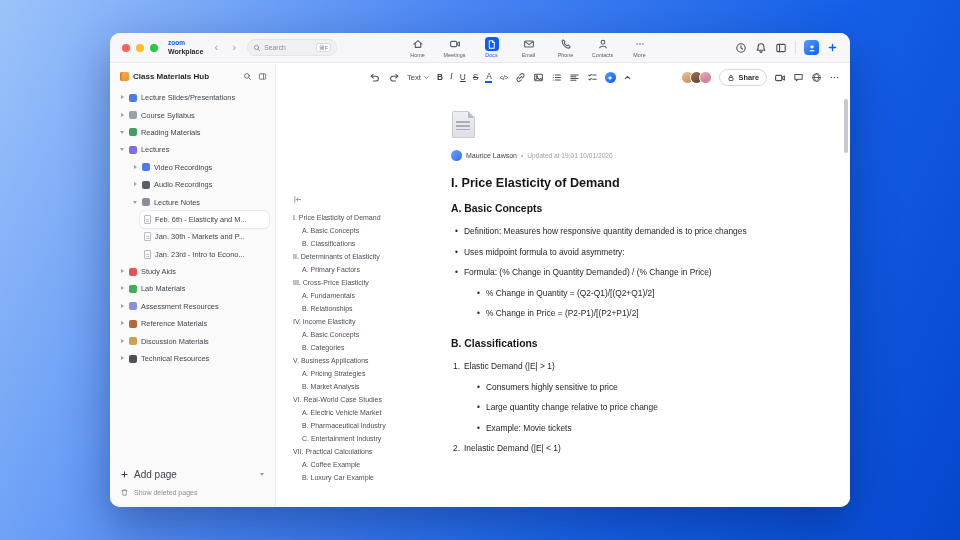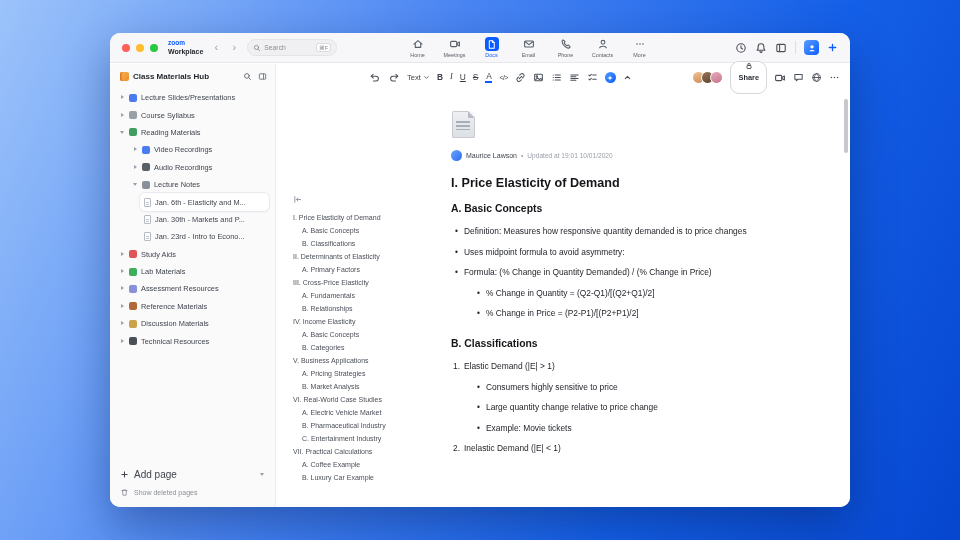--- a/index.html
+++ b/index.html
@@ -80,22 +80,22 @@
   .codeg{font-size:6.8px;color:#3a3f47;letter-spacing:-0.5px;}
   .ai{width:11px;height:11px;border-radius:50%;background:linear-gradient(135deg,#4e9bff,#0b5cff);
     display:flex;align-items:center;justify-content:center;}
   .tright{margin-left:auto;display:flex;align-items:center;gap:7px;}
   .avgroup{display:flex;align-items:center;}
   .av{width:13px;height:13px;border-radius:50%;border:1.4px solid #fff;}
   .av+.av{margin-left:-4px;}
   .av.a1{background:linear-gradient(160deg,#f0c090,#c98e5e);}
   .av.a2{background:linear-gradient(160deg,#9a7358,#5f4430);}
   .av.a3{background:linear-gradient(160deg,#e8a8b8,#c4788e);}
-  .sharebtn{height:33px;border:1px solid #d6d6dc;border-radius:9px;background:#fff;display:flex;
-    align-items:center;gap:3px;padding:0 7px;font-size:7.4px;font-weight:bold;color:#2a2d33;flex-direction:column;}
+  .sharebtn{height:17px;border:1px solid #d6d6dc;border-radius:9px;background:#fff;display:flex;
+    align-items:center;gap:3px;padding:0 7px;font-size:7.4px;font-weight:bold;color:#2a2d33;}
 
   .docscroll{flex:1;position:relative;overflow:hidden;}
   .scrollbar{position:absolute;right:2px;top:8px;width:4px;height:54px;border-radius:2px;background:#c7c7cd;}
 
   
   .outline{position:absolute;left:16px;top:104px;width:152px;}
   .ocollapse{margin-bottom:7px;color:#8a8f98;}
   .oi{font-size:7px;color:#4a4f58;line-height:13px;white-space:nowrap;}
   .oi.o1{padding-left:9px;}
 
@@ -264,38 +264,43 @@
         <div class="trow">
           <span class="chev c-r"></span>
           <span class="si" style="background:#9aa0a8"></span>
           <span class="lab">Course Syllabus</span>
         </div>
         <div class="trow">
           <span class="chev c-d"></span>
           <span class="si" style="background:#3f9d5f"></span>
           <span class="lab">Reading Materials</span>
         </div>
+        <div class="trow">
+          <span class="chev c-d"></span>
+          <span class="si" style="background:#7d6bf0"></span>
+          <span class="lab">Lectures</span>
+        </div>
         <div class="trow lvl1">
           <span class="chev c-r"></span>
           <span class="si" style="background:#4a7cf0"></span>
           <span class="lab">Video Recordings</span>
         </div>
         <div class="trow lvl1">
           <span class="chev c-r"></span>
           <span class="si" style="background:#5a6068"></span>
           <span class="lab">Audio Recordings</span>
         </div>
         <div class="trow lvl1">
           <span class="chev c-d"></span>
           <span class="si" style="background:#8a909a"></span>
           <span class="lab">Lecture Notes</span>
         </div>
         <div class="trow lvl2 sel">
           <span class="pg"></span>
-          <span class="lab">Jan. 6th - Elasticity and M...</span>
+          <span class="lab">Feb. 6th - Elasticity and M...</span>
         </div>
         <div class="trow lvl2">
           <span class="pg"></span>
           <span class="lab">Jan. 30th - Markets and P...</span>
         </div>
         <div class="trow lvl2">
           <span class="pg"></span>
           <span class="lab">Jan. 23rd - Intro to Econo...</span>
         </div>
         <div class="trow">

